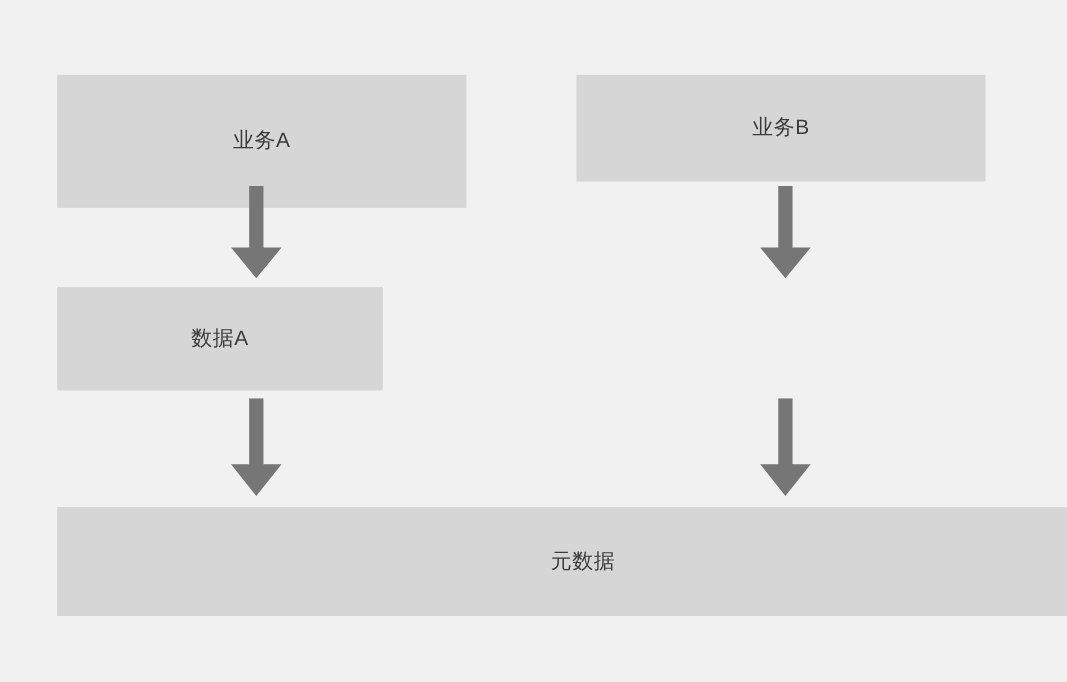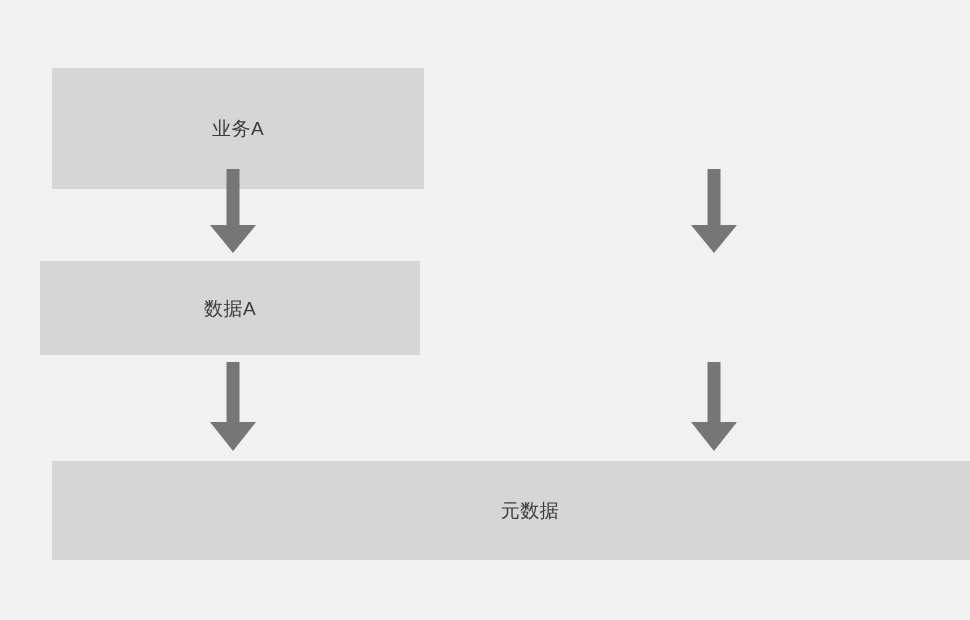--- a/index.html
+++ b/index.html
@@ -32,21 +32,21 @@
     color: #3a3a3a;
     letter-spacing: 0.5px;
     line-height: 1;
     white-space: nowrap;
     font-weight: normal;
   }
   
   .box-biz-a { left: 52px;  top: 68px;  width: 372px; height: 121px; }
   .box-biz-b { left: 524px; top: 68px;  width: 372px; height: 97px; }
   
-  .box-data-a { left: 40px;  top: 261px; width: 380px; height: 94px; }
+  .box-data-a { left: 52px;  top: 261px; width: 296px; height: 94px; }
   .box-data-b { left: 524px; top: 261px; width: 372px; height: 94px; }
   
   .box-metadata { left: 52px; top: 461px; width: 956px; height: 99px; }
 
   .flow-arrow {
     position: absolute;
     display: block;
   }
   .arrow-a1 { left: 209px; top: 169px; }
   .arrow-b1 { left: 690px; top: 169px; }
@@ -55,20 +55,23 @@
 </style>
 </head>
 <body>
 
 <div id="diagram-canvas">
 
   <div class="node-box box-biz-a">
     <span class="node-label">业务A</span>
   </div>
 
+  <div class="node-box box-biz-b">
+    <span class="node-label">业务B</span>
+  </div>
 
   <svg class="flow-arrow arrow-a1" width="48" height="85" viewBox="0 0 48 85">
     <path d="M17.5 0 H30.5 V56 H47 L24 84 L1 56 H17.5 Z" fill="#767676"></path>
   </svg>
 
   <svg class="flow-arrow arrow-b1" width="48" height="85" viewBox="0 0 48 85">
     <path d="M17.5 0 H30.5 V56 H47 L24 84 L1 56 H17.5 Z" fill="#767676"></path>
   </svg>
 
   <div class="node-box box-data-a">

